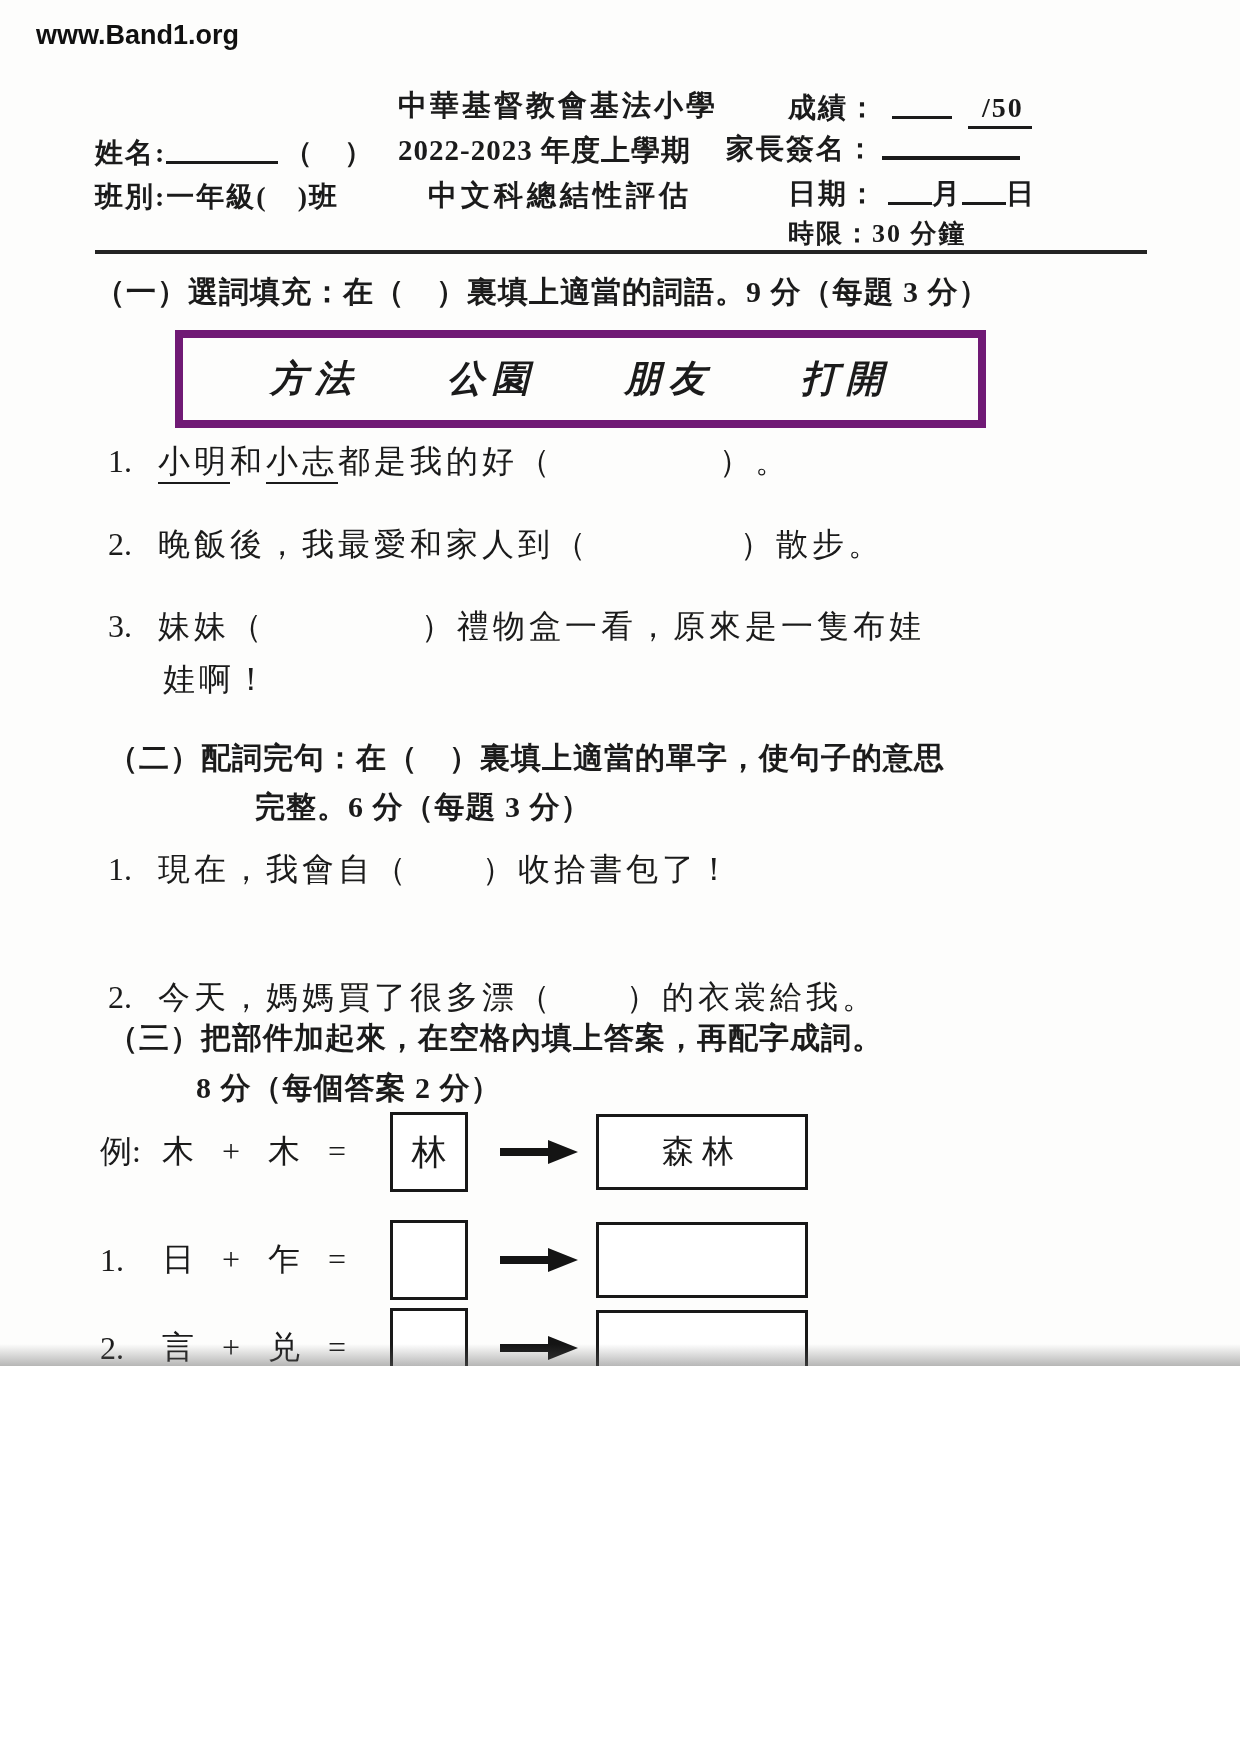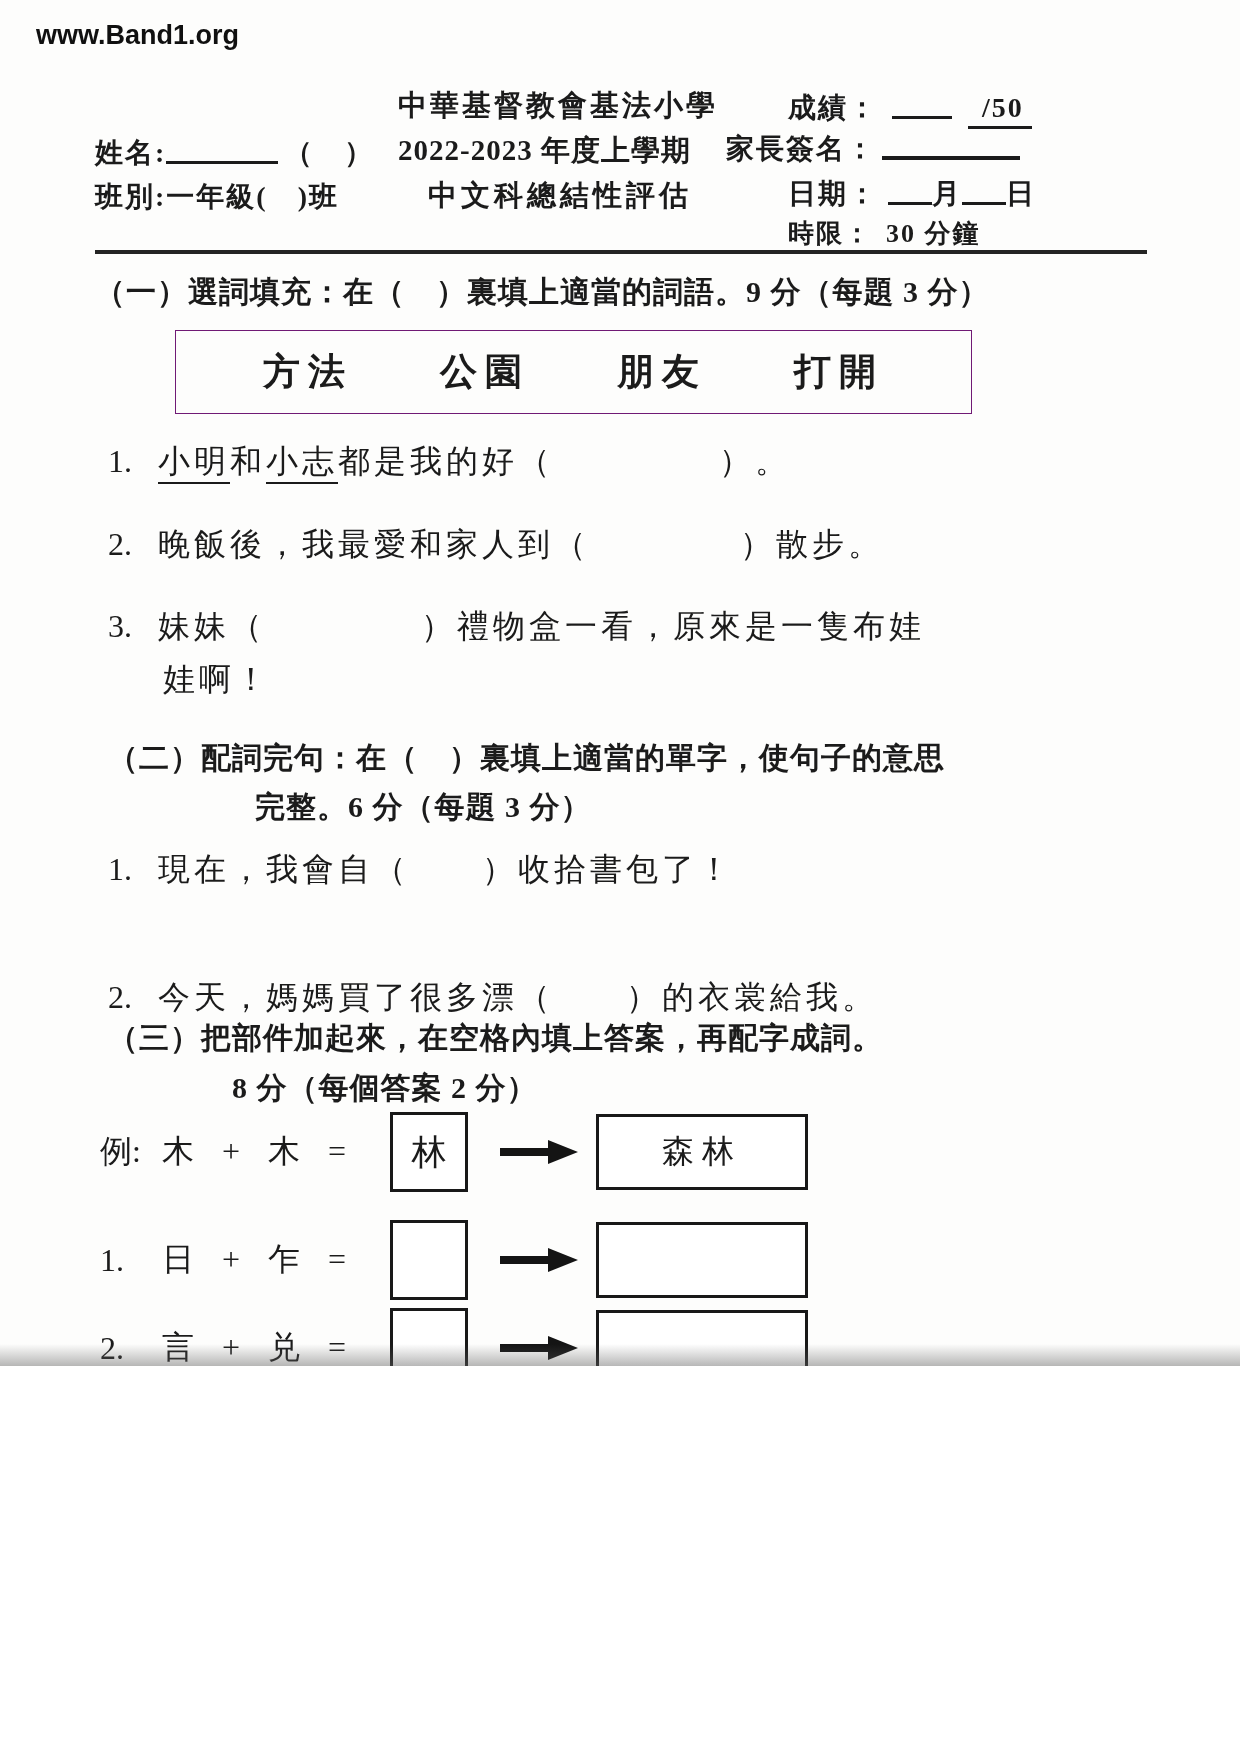--- a/index.html
+++ b/index.html
@@ -12,21 +12,21 @@
   .hdr-small { font-size:26px; font-weight:bold; letter-spacing:2px; }
   .blank { display:inline-block; border-bottom:3px solid #1b1b1b; height:28px; vertical-align:-2px; }
   .blank-thick { border-bottom-width:4px; }
   .frac { display:inline-block; border-bottom:3px solid #1b1b1b; padding:0 8px 2px 14px; margin-left:16px; }
   .rule { position:absolute; background:#242424; }
   .sec-title { font-size:30px; font-weight:bold; letter-spacing:1px; }
   .q { font-size:32px; letter-spacing:4px; }
   .num { display:inline-block; margin-right:26px; letter-spacing:0; }
   .u { border-bottom:2px solid #1b1b1b; padding-bottom:3px; }
   .gap { display:inline-block; }
-  .word-bank { position:absolute; border:1px solid #701a75; display:flex; align-items:center; justify-content:space-evenly; font-size:37px; font-weight:bold; letter-spacing:8px; }
+  .word-bank { position:absolute; border:8px solid #701a75; display:flex; align-items:center; justify-content:space-evenly; font-size:37px; font-weight:bold; letter-spacing:8px;font-style:italic; }
   .asm { position:absolute; display:flex; align-items:center; font-size:32px; }
   .asm-label { display:inline-block; width:62px; letter-spacing:0; }
   .asm-expr { display:inline-block; width:228px; letter-spacing:10px; }
   .box-s { flex:none; border:3px solid #181818; width:72px; height:74px; display:flex; align-items:center; justify-content:center; font-size:35px; background:#fff; }
   .box-w { flex:none; border:3px solid #181818; width:206px; height:70px; display:flex; align-items:center; justify-content:center; font-size:32px; letter-spacing:8px; background:#fff; }
   .arrow { flex:none; margin:0 18px 0 32px; display:flex; align-items:center; }
   .shade { position:absolute; left:0; right:0; bottom:0; height:22px;
            background:linear-gradient(to bottom, rgba(120,120,120,0) 0%, rgba(96,96,96,0.45) 100%); }
 </style>
 </head>
@@ -50,21 +50,21 @@
   <div class="abs hdr" style="left:788px; top:88px;">
     <span>成績：</span><span class="blank" style="width:60px; margin-left:14px;"></span><span class="frac">/50</span>
   </div>
   <div class="abs hdr" style="left:726px; top:128px;">
     <span>家長簽名：</span><span class="blank blank-thick" style="width:138px; margin-left:6px;"></span>
   </div>
   <div class="abs hdr" style="left:788px; top:174px;">
     <span>日期：</span><span class="blank" style="width:44px; margin-left:10px;"></span><span>月</span><span class="blank" style="width:44px;"></span><span>日</span>
   </div>
   <div class="abs hdr-small" style="left:788px; top:216px;">
-    <span>時限：</span><span style="margin-left:14px;">30 分鐘</span>
+    <span>時限：</span><span style="">30 分鐘</span>
   </div>
 
   <div class="rule" style="left:95px; top:250px; width:1052px; height:4px;"></div>
 
   <div class="abs sec-title" style="left:95px; top:272px;">（一）選詞填充：在（　）裏填上適當的詞語。9 分（每題 3 分）</div>
 
   <div class="word-bank" style="left:175px; top:330px; width:795px; height:82px;">
     <span>方法</span>
     <span>公園</span>
     <span>朋友</span>
@@ -89,21 +89,21 @@
 
   <div class="abs q" style="left:108px; top:848px;">
     <span class="num">1.</span><span>現在，我會自（</span><span class="gap" style="width:72px;"></span><span>）收拾書包了！</span>
   </div>
 
   <div class="abs q" style="left:108px; top:928px;margin-top:48px;">
     <span class="num">2.</span><span>今天，媽媽買了很多漂（</span><span class="gap" style="width:72px;"></span><span>）的衣裳給我。</span>
   </div>
 
   <div class="abs sec-title" style="left:108px; top:1018px;">（三）把部件加起來，在空格內填上答案，再配字成詞。</div>
-  <div class="abs sec-title" style="left:196px; top:1068px;margin-left:36px;">8 分（每個答案 2 分）</div>
+  <div class="abs sec-title" style="left:196px; top:1068px;">8 分（每個答案 2 分）</div>
 
   <div class="asm" style="left:100px; top:1112px;">
     <span class="asm-label">例:</span>
     <span class="asm-expr">木 + 木 =</span>
     <span class="box-s">
         <span>林</span>
       </span>
     <span class="arrow">
       <svg width="78" height="28" viewBox="0 0 78 28">
           <path d="M0 10 H48 V2 L78 14 L48 26 V18 H0 Z" fill="#141414"></path>

